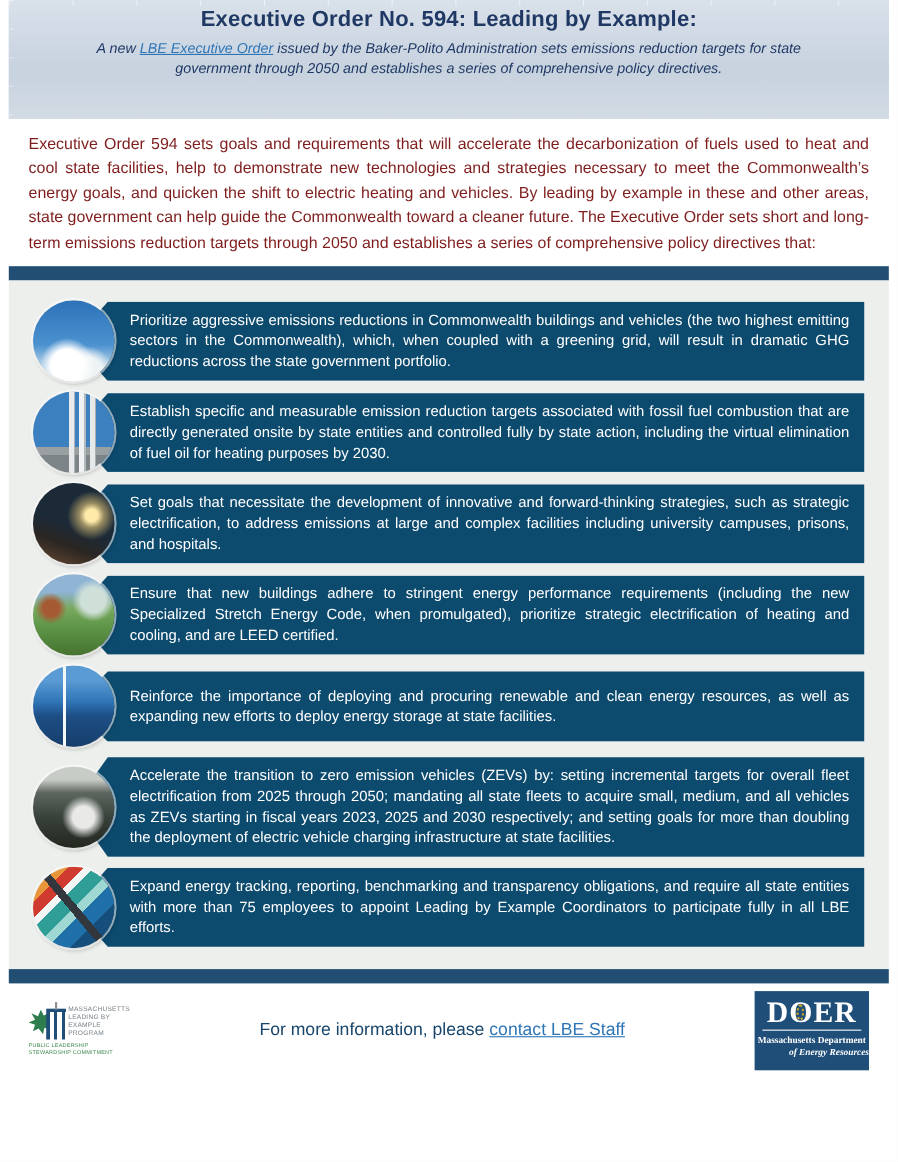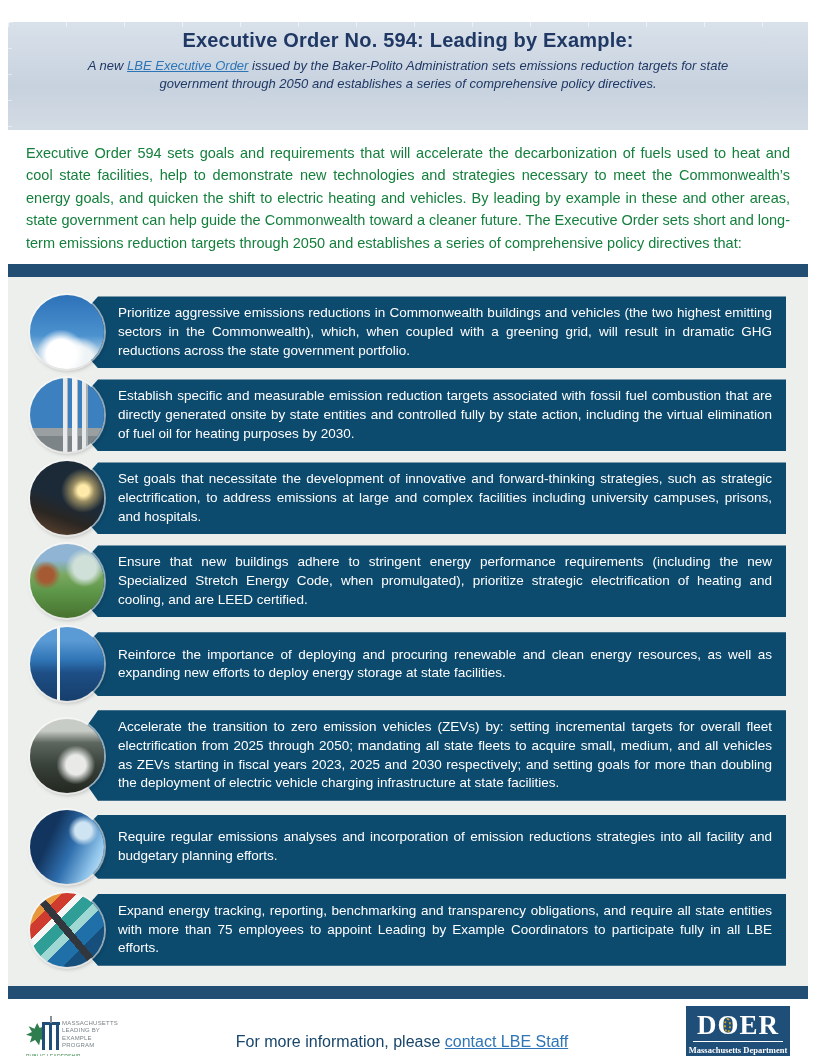--- a/index.html
+++ b/index.html
@@ -1,34 +1,34 @@
 <!DOCTYPE html>
 <html><head>
 <meta charset="utf-8">
 <style>
   * { margin:0; padding:0; box-sizing:border-box; }
   html,body { width:816px; height:1056px; background:#ffffff; overflow:hidden;
     font-family:"Liberation Sans", sans-serif; }
-  .page { width:816px; height:1056px; padding-top:22px; }
+  .page { width:816px; height:1056px; padding-top:0; }
 
   
   .hero { margin:0 8px; height:108px; text-align:center; padding-top:7px;
     background-color:#ccd6e2;
     background-image:
       linear-gradient(96deg, rgba(255,255,255,.55) 0 1px, rgba(255,255,255,0) 1px),
       linear-gradient(173deg, rgba(255,255,255,.45) 0 1px, rgba(255,255,255,0) 1px),
       linear-gradient(180deg, #d9e1ea 0%, #c7d2df 60%, #d3dbe4 100%);
     background-size: 58px 100%, 100% 26px, 100% 100%; }
   .hero-title1 { font-size:20px; font-weight:bold; color:#1f3864; letter-spacing:.2px; }
   .hero-title2 { font-size:23px; font-weight:bold; color:#1f3864; margin-top:2px; letter-spacing:.2px; }
   .hero-sub { font-size:13px; font-style:italic; color:#1f3864; margin:5px auto 0; width:660px; line-height:1.35; }
   .hero-sub a { color:#2e75b6; text-decoration:underline; }
 
   
-  .intro { margin:12px 26px 0; text-align:justify; color:#15803d;
+  .intro { margin:12px 26px 0; text-align:justify; color:#7f1d1d;
     font-size:14.5px; line-height:1.55; }
 
   
   .bar { height:13px; background:#224e73; margin:10px 8px 0; }
   .bar.bottom { margin-top:0; }
   .directives { margin:0 8px; background:#edefec; padding:9px 0 10px; }
 
   .row { position:relative; display:flex; align-items:center; margin:9px 22px; }
   .circle { width:74px; height:74px; border-radius:50%; flex:0 0 74px; z-index:2;
     box-shadow:0 0 0 2px rgba(255,255,255,.55), 1px 2px 4px rgba(0,0,0,.25); }
@@ -143,26 +143,20 @@
       </div>
     </div>
 
     <div class="row">
       <div class="circle img-garage"></div>
       <div class="dbox">
         <p>Accelerate the transition to zero emission vehicles (ZEVs) by: setting incremental targets for overall fleet electrification from 2025 through 2050; mandating all state fleets to acquire small, medium, and all vehicles as ZEVs starting in fiscal years 2023, 2025 and 2030 respectively; and setting goals for more than doubling the deployment of electric vehicle charging infrastructure at state facilities.</p>
       </div>
     </div>
 
-    <div class="row">
-      <div class="circle img-data"></div>
-      <div class="dbox">
-        <p>Require regular emissions analyses and incorporation of emission reductions strategies into all facility and budgetary planning efforts.</p>
-      </div>
-    </div>
 
     <div class="row">
       <div class="circle img-cables"></div>
       <div class="dbox">
         <p>Expand energy tracking, reporting, benchmarking and transparency obligations, and require all state entities with more than 75 employees to appoint Leading by Example Coordinators to participate fully in all LBE efforts.</p>
       </div>
     </div>
 
   </section>
 

